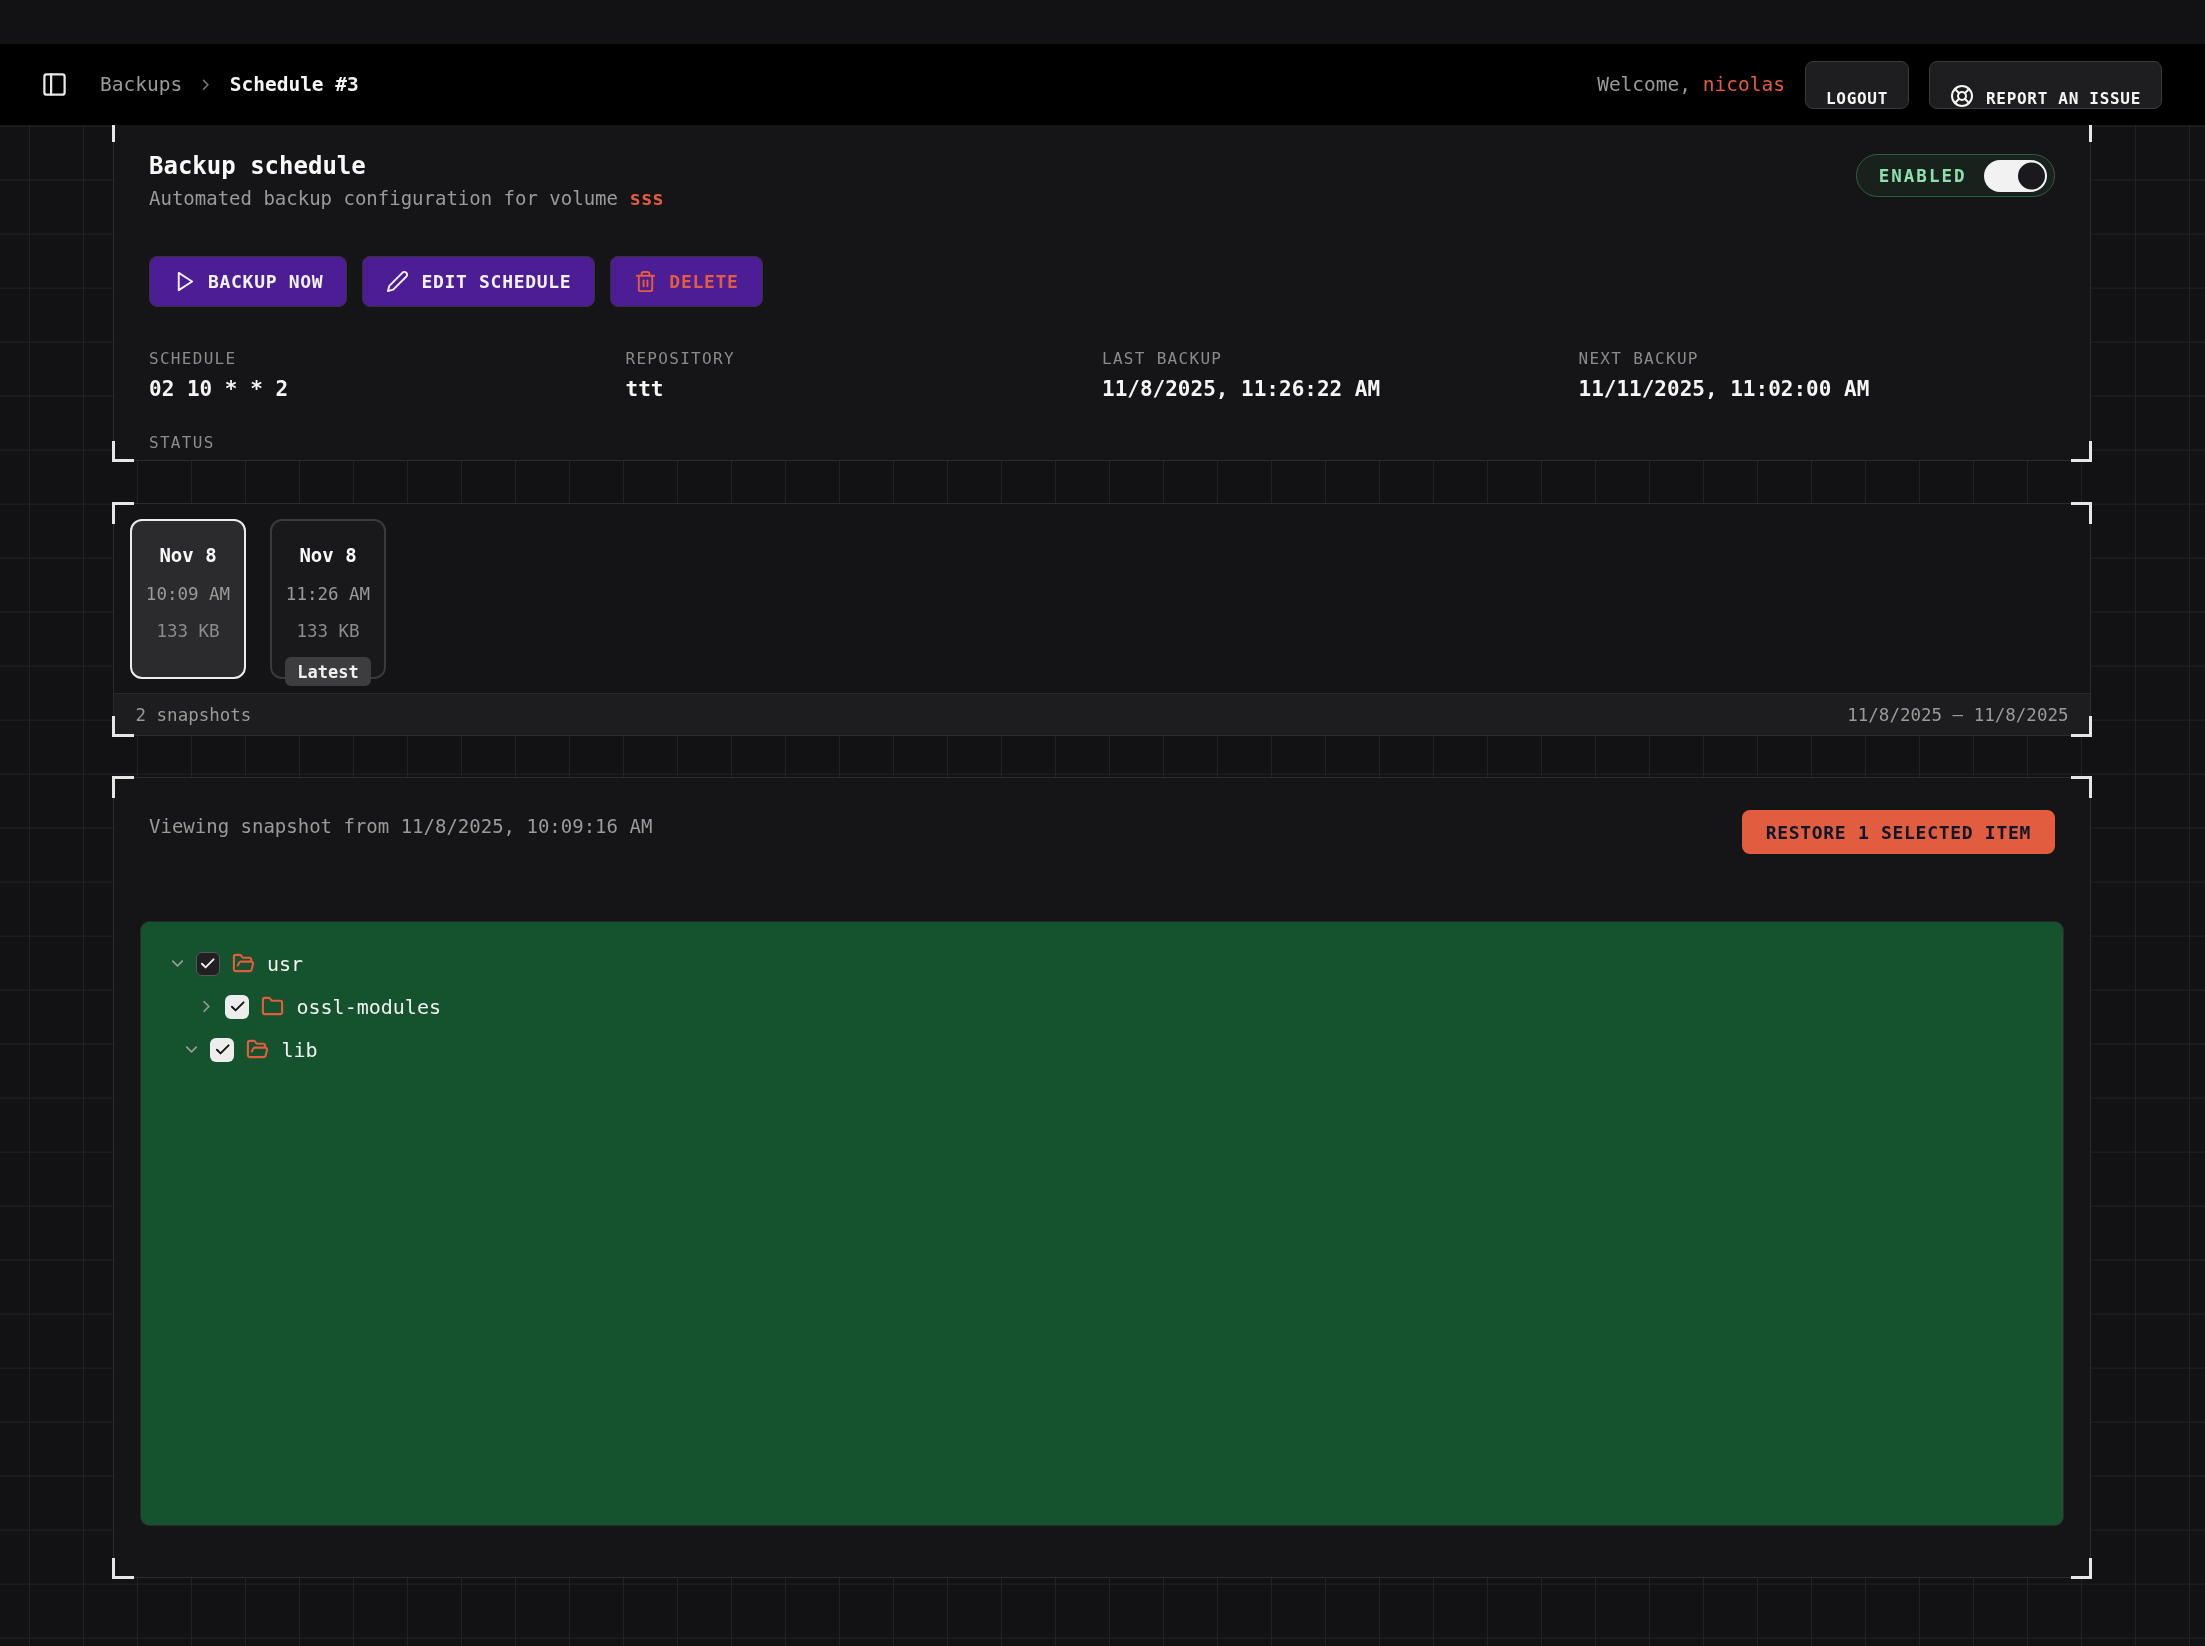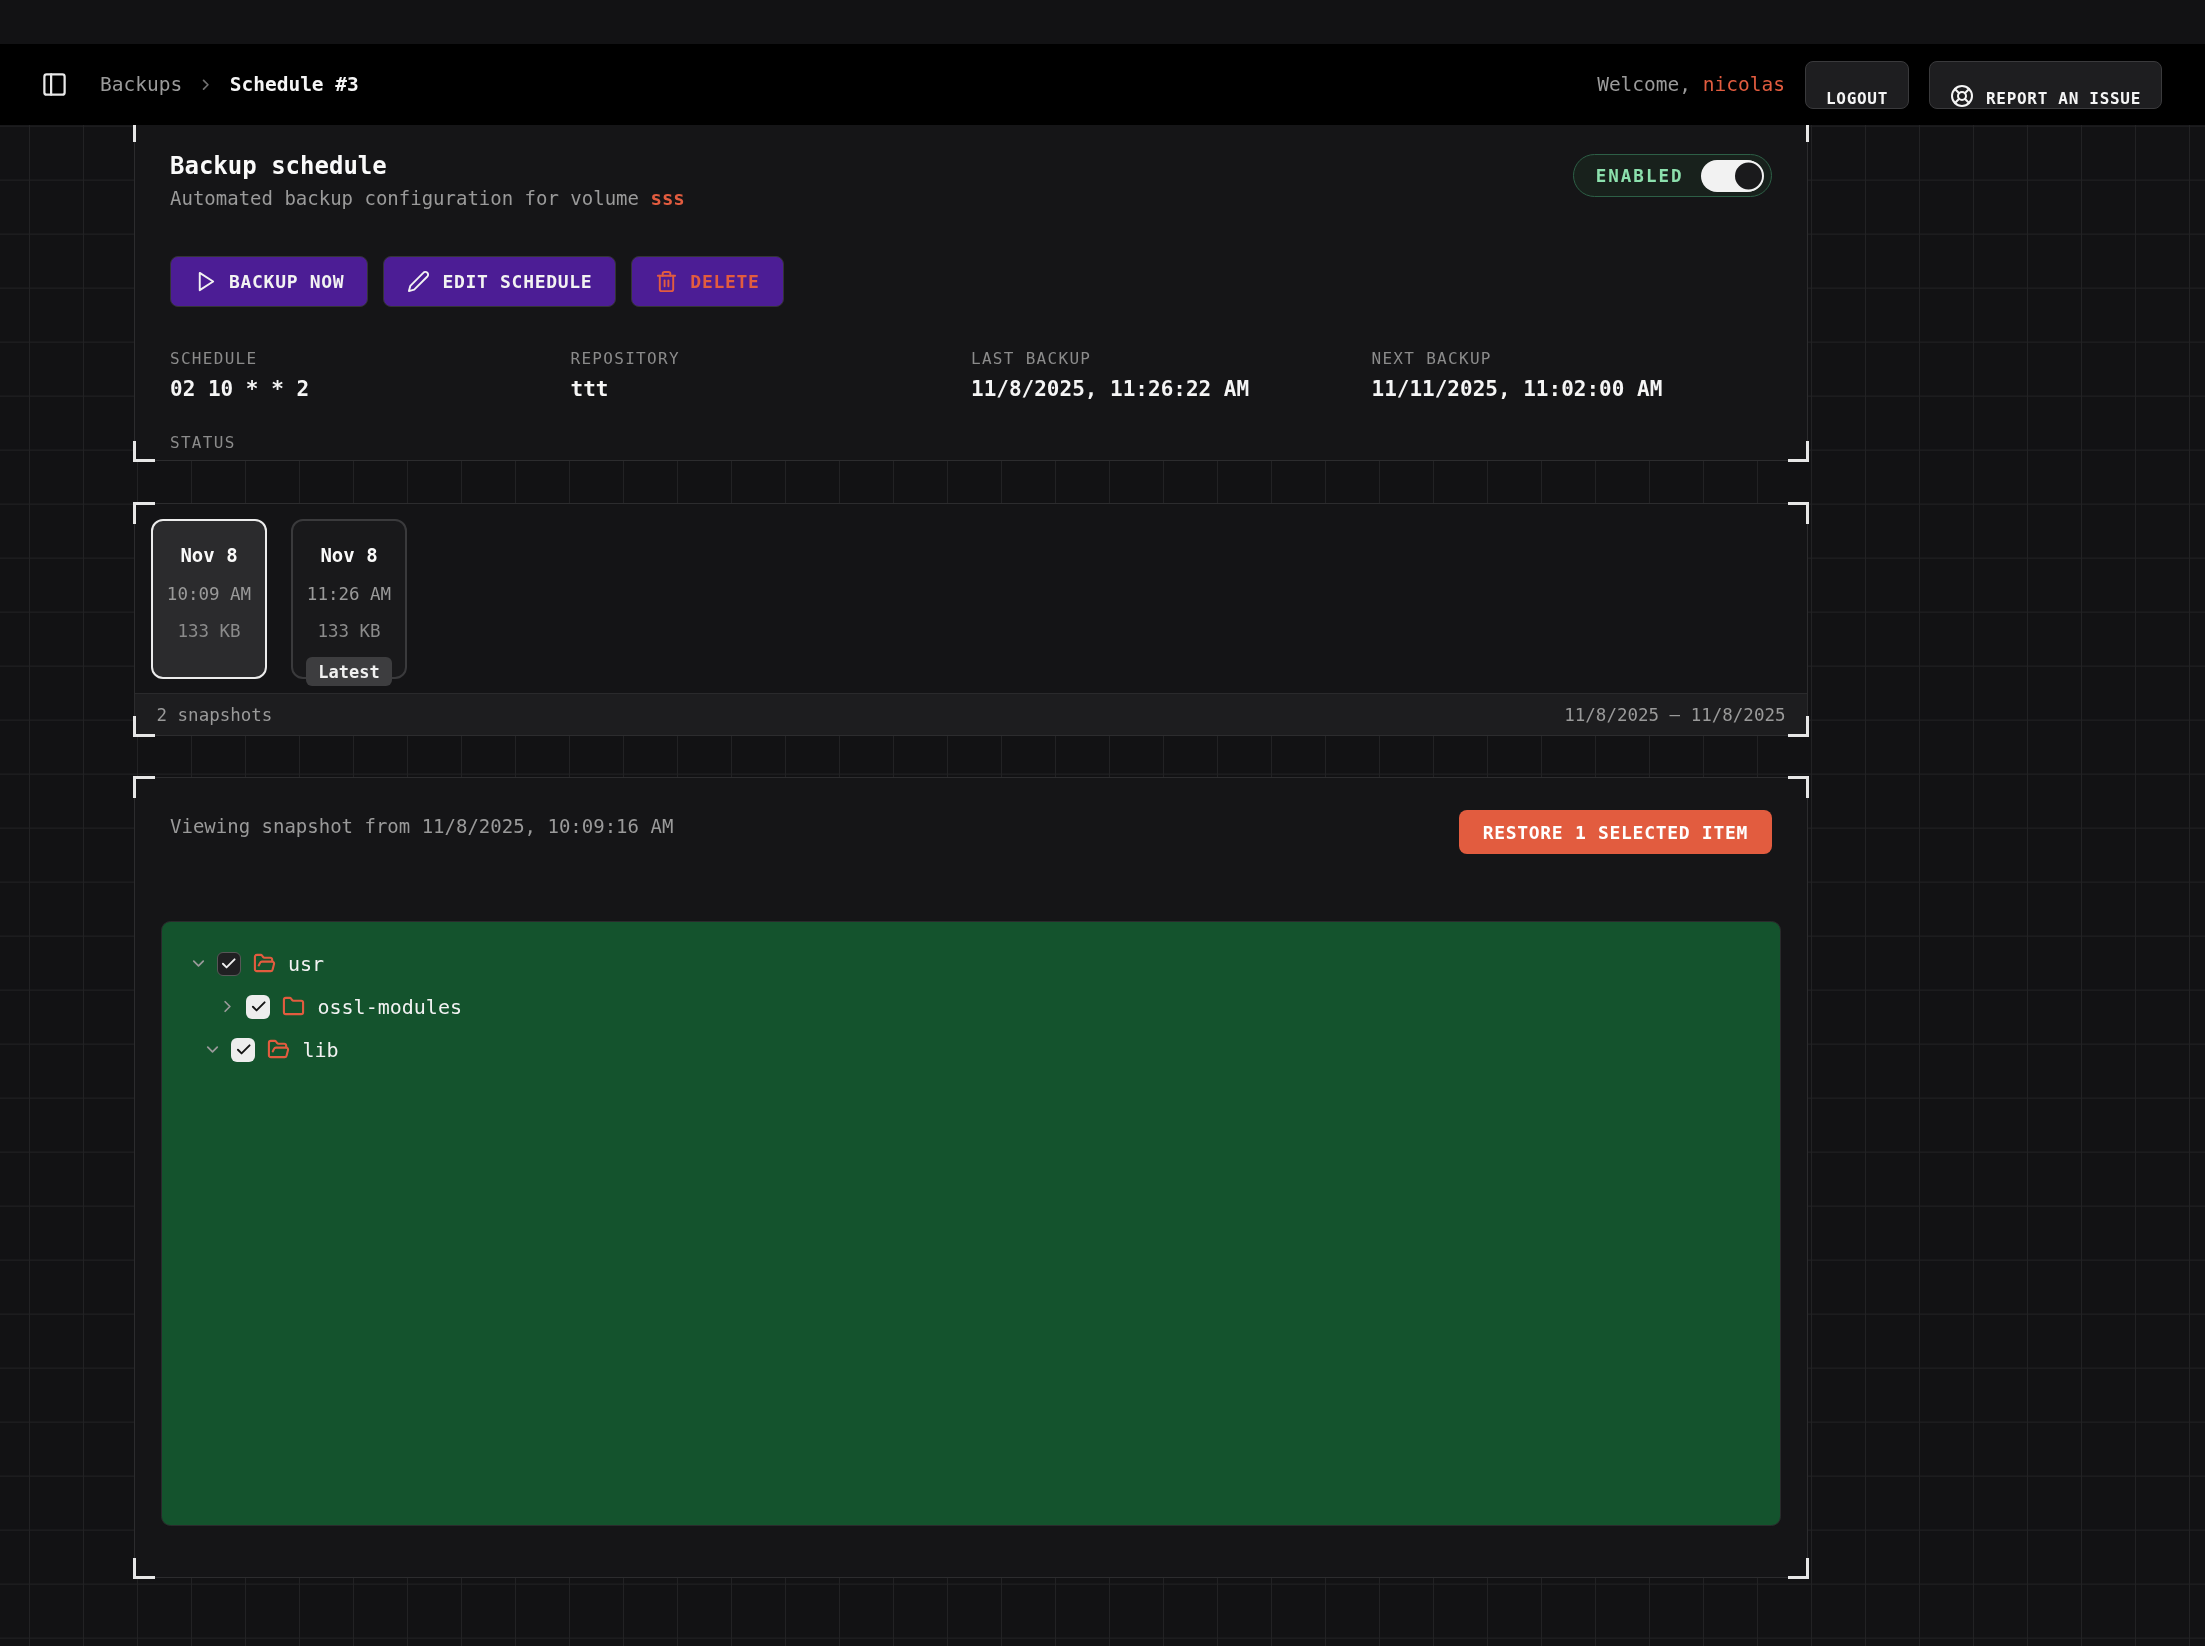--- a/index.html
+++ b/index.html
@@ -39,24 +39,23 @@
   .welcome .username { color:#e25c3f; }
   .tb-btn {
     display:flex; align-items:flex-end; gap:12px;
     border:1.3px solid #3a3a3c; border-radius:8px;
     background:#1e1e20; color:#f5f5f5;
     font-family:inherit; font-size:16px; font-weight:bold; letter-spacing:0.7px;
     padding:0 20px; height:48px; cursor:pointer;
   }
   
   .card {
-    position:absolute; left:113px; width:1674px;
+    position:absolute; left:113px; width:1978px;
     background:#151517;
     border:1.3px solid #2c2c2e;
-    margin-left:21px;
   }
   .corner { position:absolute; width:21.5px; height:21.5px; border:0 solid #e6e6e6; z-index:4; }
   .corner.tl { left:-2px; top:-2px;  border-left-width:3.4px; border-top-width:3.4px; }
   .corner.tr { right:-2px; top:-2px; border-right-width:3.4px; border-top-width:3.4px; }
   .corner.bl { left:-2px; bottom:-2px; border-left-width:3.4px; border-bottom-width:3.4px; }
   .corner.br { right:-2px; bottom:-2px; border-right-width:3.4px; border-bottom-width:3.4px; }
 
   
   .card-schedule { top:121px; height:340px; padding:30px 35px; }
   .card-title { font-size:24px; font-weight:bold; color:#fafafa; }
@@ -112,21 +111,21 @@
     background:#1d1d1f; border-top:1.3px solid #2a2a2c;
     display:flex; align-items:center; justify-content:space-between;
     padding:0 21.5px; font-size:17.5px; color:#9a9a9a;
   }
 
   
   .card-files { top:777px; height:801px; padding:30px 35px; }
   .restore-btn {
     position:absolute; right:35px; top:32px;
     background:#e25c3f; border:none; border-radius:8px;
-    color:#ffffff; font-family:inherit; font-size:18px; font-weight:bold; letter-spacing:0.7px;
+    color:#0f172a; font-family:inherit; font-size:18px; font-weight:bold; letter-spacing:0.7px;
     height:44px; padding:12px 24px; cursor:pointer;
   }
   .tree-box {
     position:absolute; left:25.6px; right:25.6px; top:143px; height:605px;
     border:1.3px solid #2a2a2c; border-radius:9.4px; background:#14532d;
     padding:20px 13.5px;
   }
   .tree-row { display:flex; align-items:center; height:43px; cursor:pointer; }
   .tree-row .chev { display:flex; color:#9a9a9a; margin-right:9.4px; cursor:pointer; }
   .cbx {

